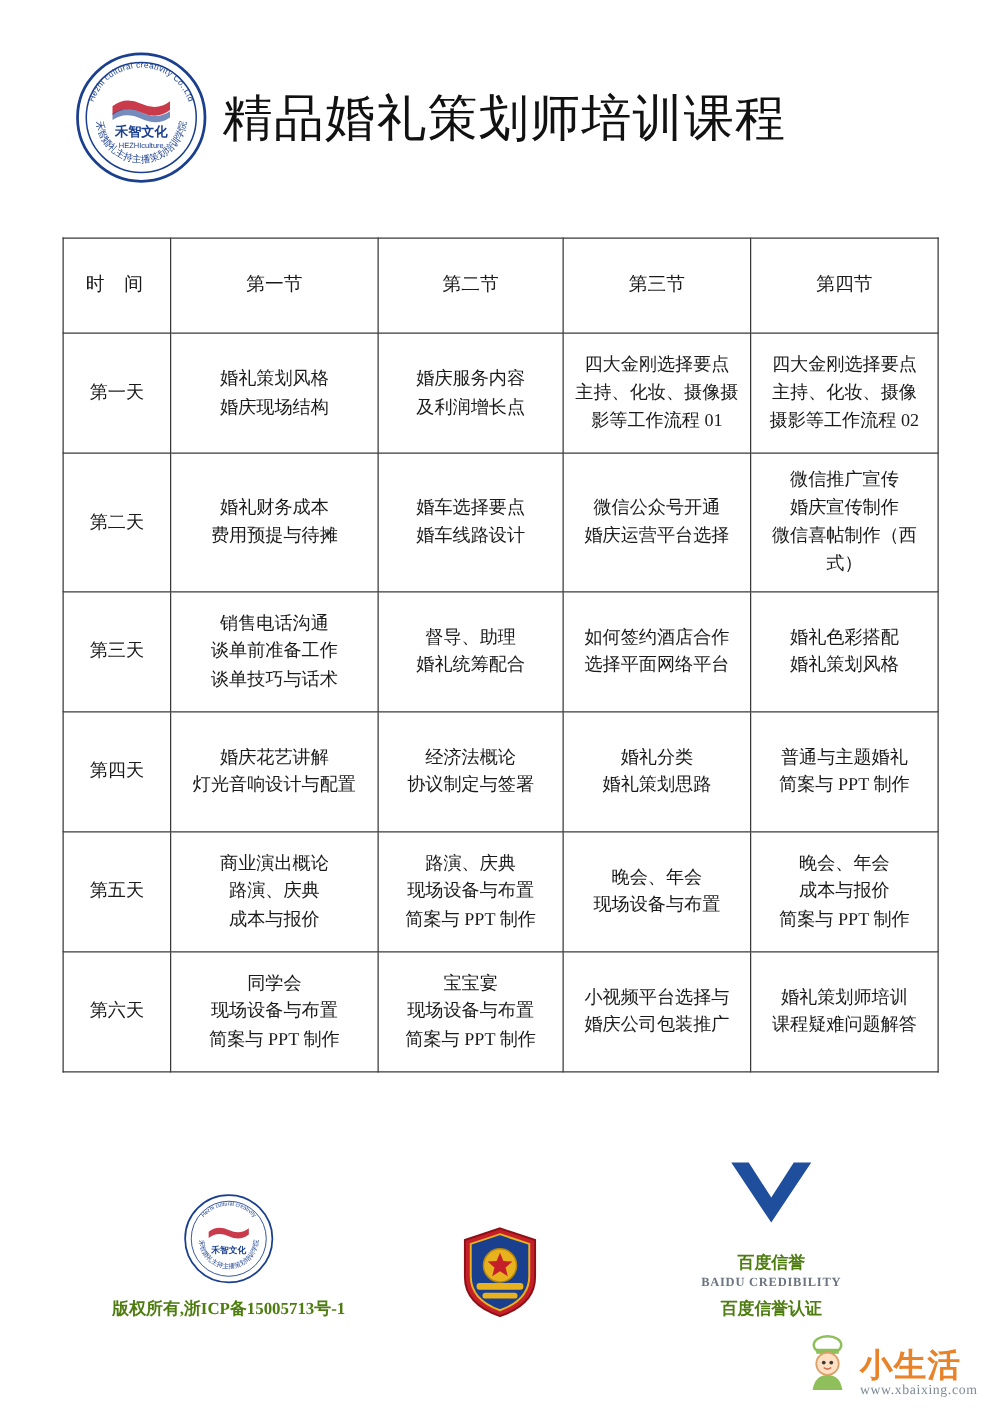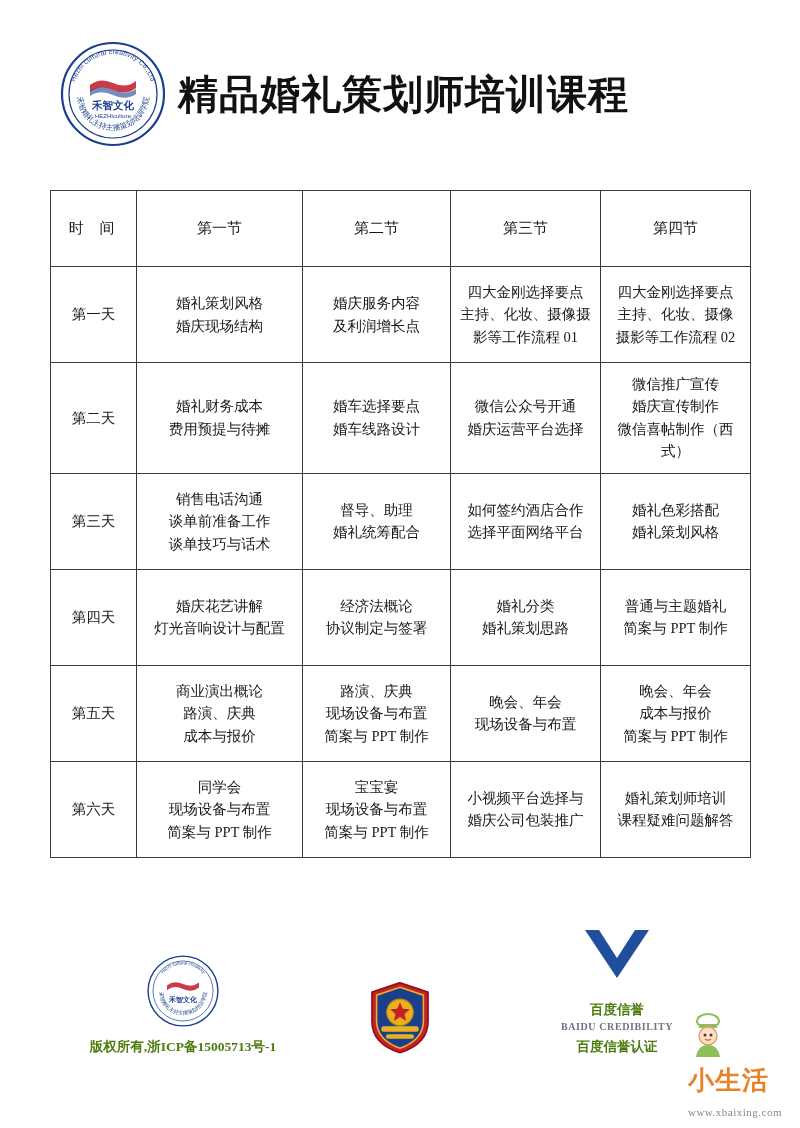--- a/index.html
+++ b/index.html
@@ -25,21 +25,21 @@
   }
   .logo {
     width: 106px;
     height: 106px;
     flex: 0 0 106px;
     position: relative;
   }
   .logo svg { display: block; }
   .doc-title {
     font-size: 40px;
-    font-weight: bold;
+    font-weight: normal;
     letter-spacing: 1px;
     margin-left: 12px;
     font-family: "Liberation Serif", "DejaVu Serif", serif;
     color: #111;
     white-space: nowrap;
   }
 
   
   .table-wrap {
     margin: 50px 50px 0 50px;
@@ -114,35 +114,35 @@
     color: #111;
   }
   .badge.mid .cap { font-size: 15px; }
 
   
   .watermark {
     position: absolute;
     right: 18px;
     bottom: 10px;
     display: flex;
+    align-items: flex-end;
     gap: 6px;
-    flex-direction: column;
   }
   .wm-text .wm-main {
     font-size: 26px;
     font-weight: bold;
     color: #e8832a;
     line-height: 1;
     letter-spacing: 1px;
   }
   .wm-text .wm-sub {
     font-size: 11px;
     color: #7f8a96;
     letter-spacing: 0.5px;
-    margin-top: 12px;
+    margin-top: 0;
     font-family: Liberation Serif, serif;
   }
 </style>
 </head>
 <body>
 
 <div class="header">
   <div class="logo">
     <svg width="106" height="106" viewBox="0 0 106 106" aria-hidden="true">
       <defs>

